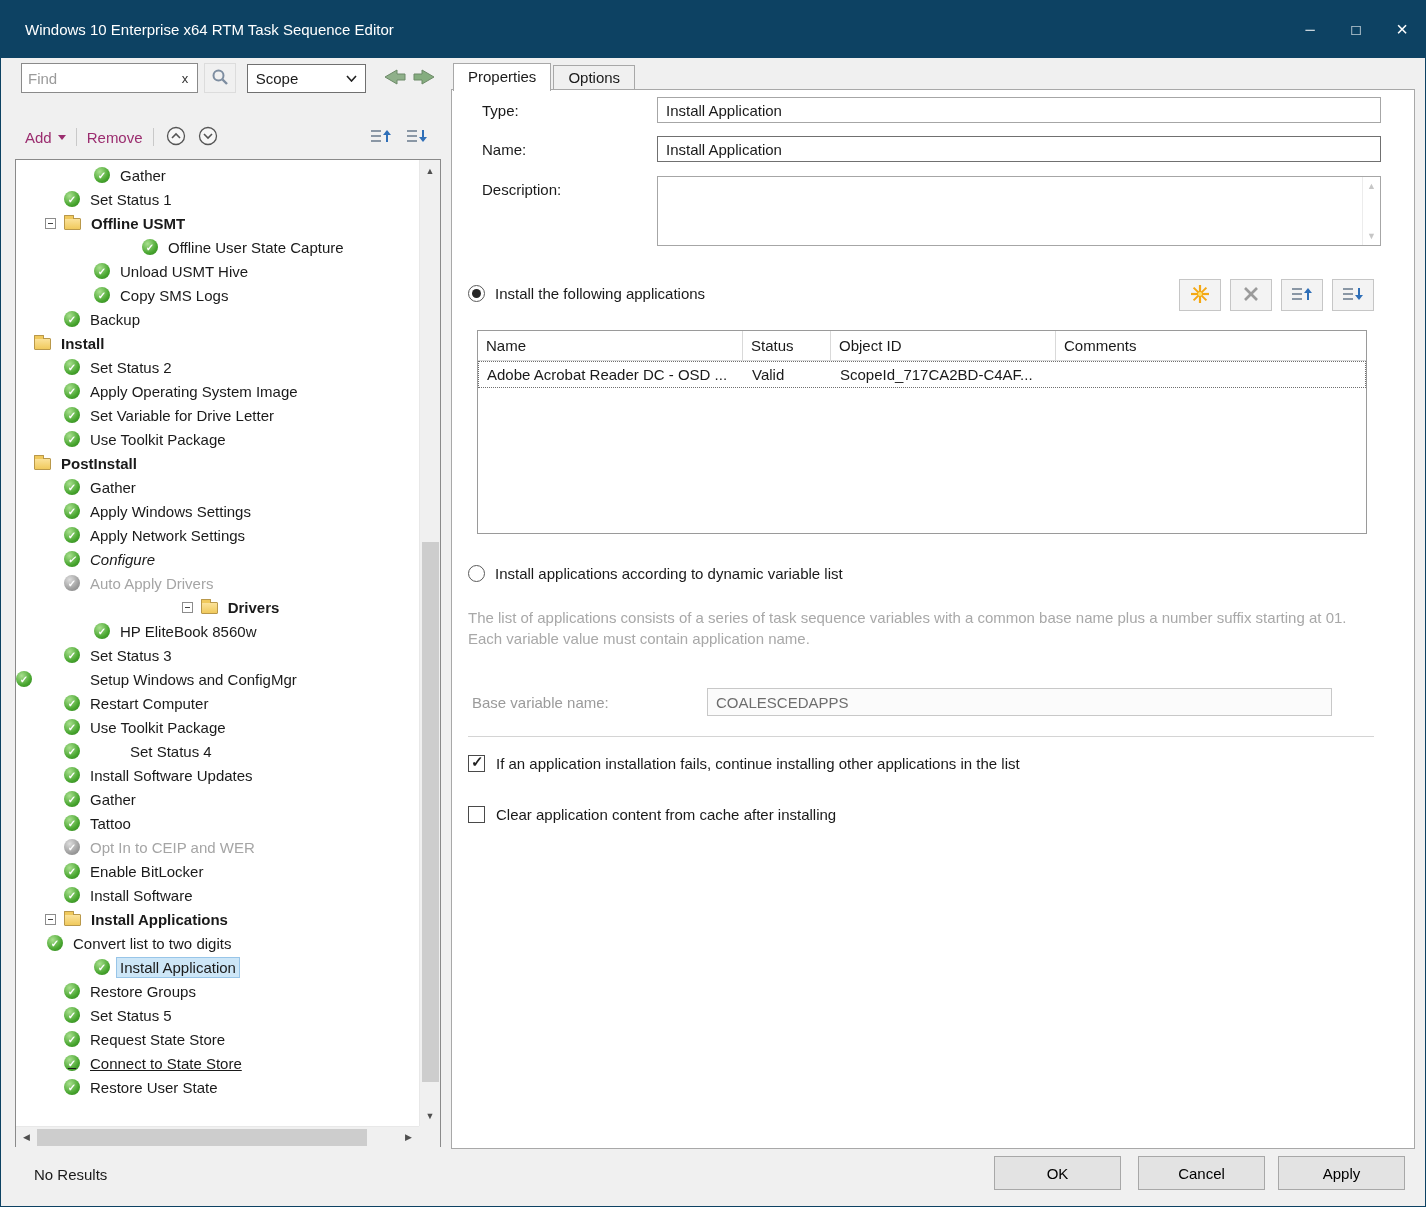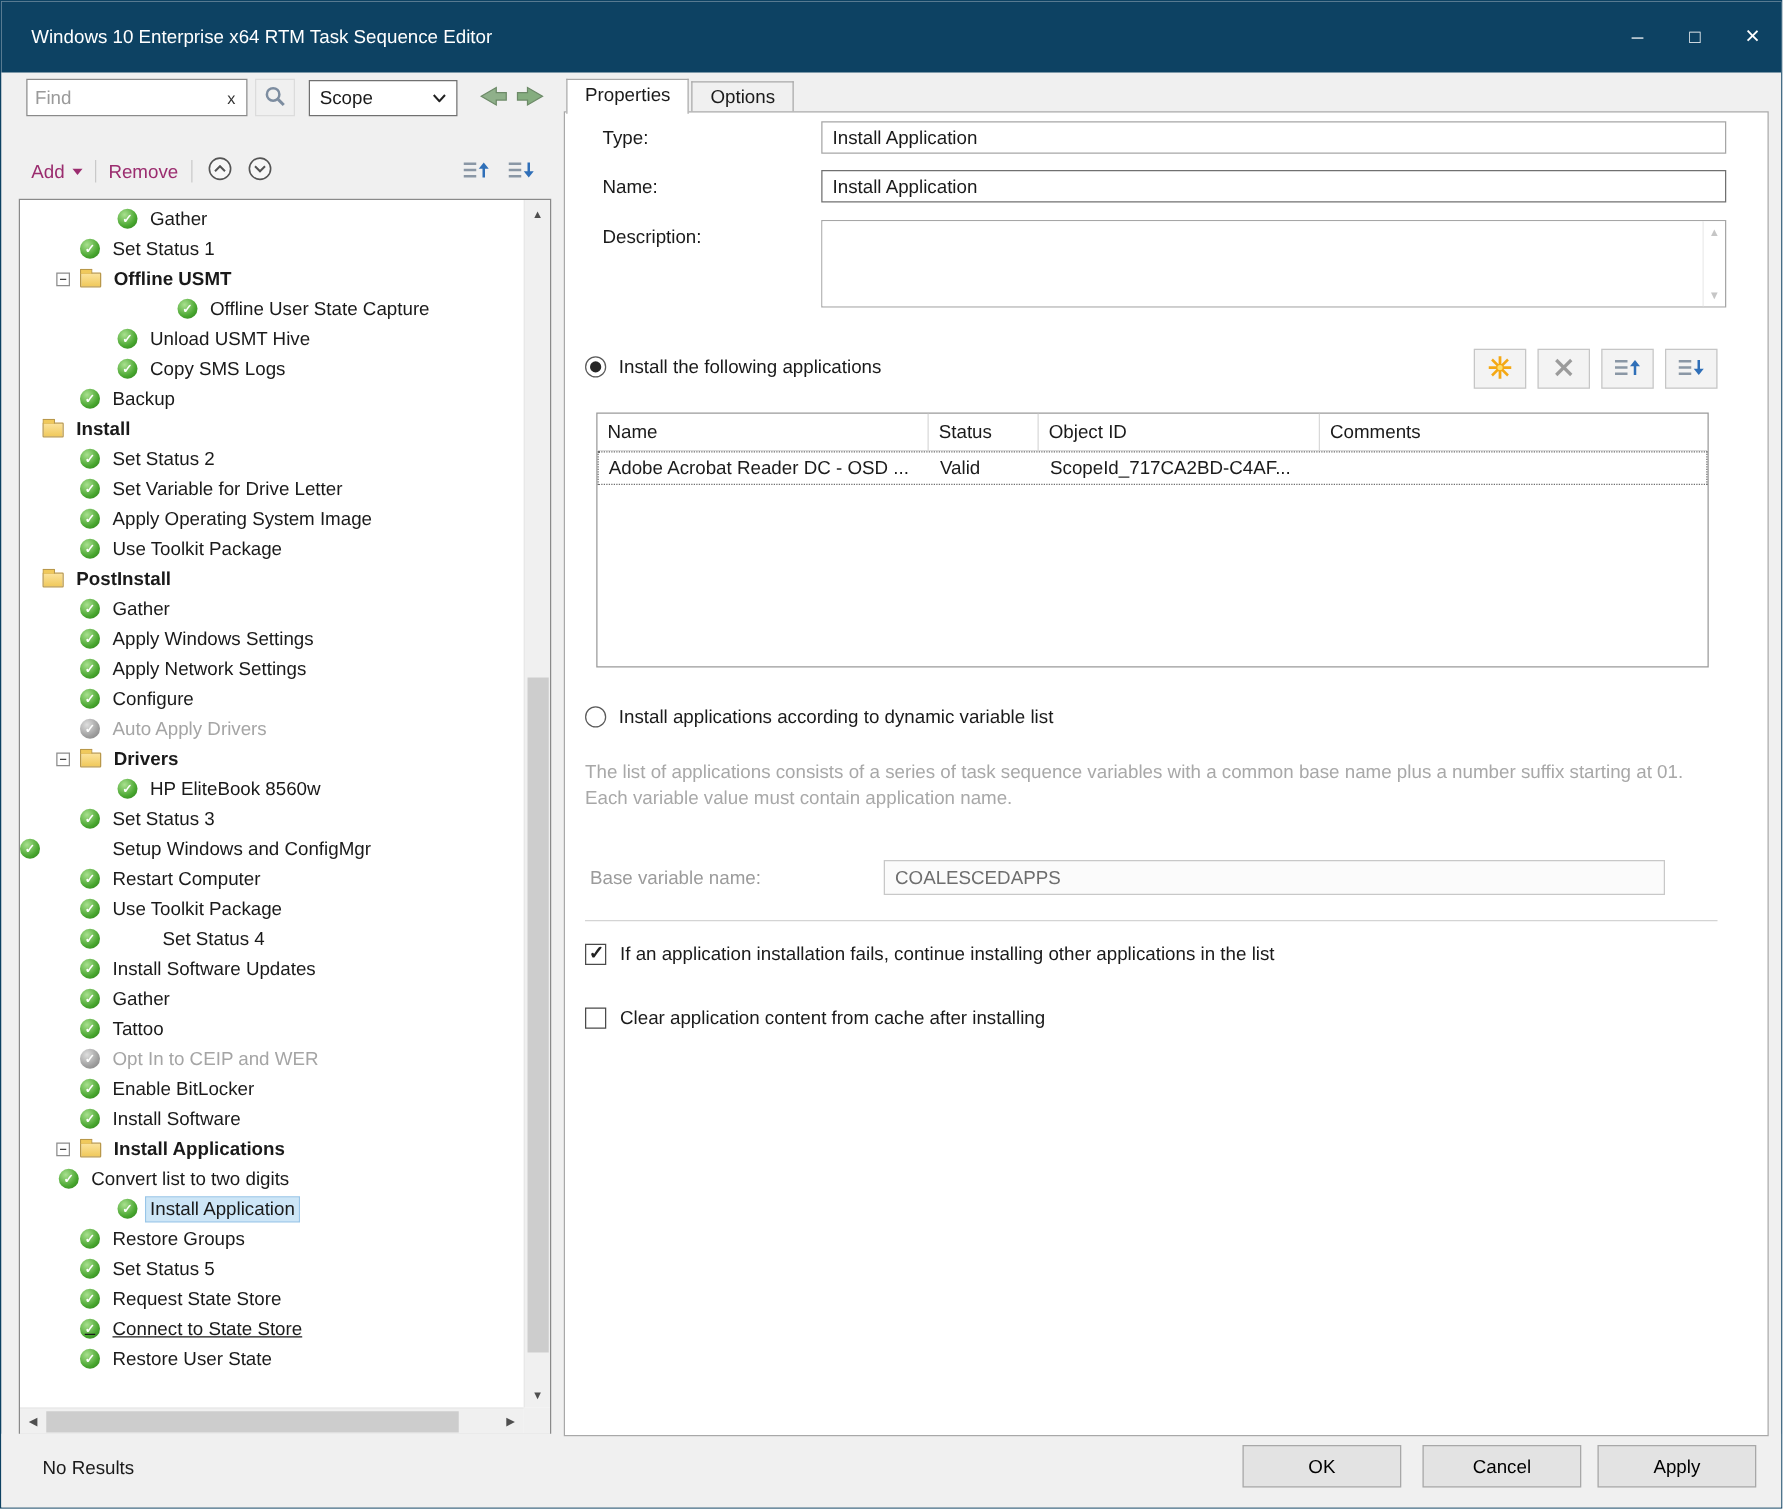--- a/index.html
+++ b/index.html
@@ -290,25 +290,25 @@
           <div class="tree-row bold" style="padding-left: 18px;">
             <span class="icon-folder"></span>
             <span class="tree-label">Install</span>
           </div>
           <div class="tree-row" style="padding-left: 48px;">
             <span class="icon-step"></span>
             <span class="tree-label">Set Status 2</span>
           </div>
           <div class="tree-row" style="padding-left: 48px;">
             <span class="icon-step"></span>
+            <span class="tree-label">Apply Operating System Image</span>
+          </div>
+          <div class="tree-row" style="padding-left: 48px;">
+            <span class="icon-step"></span>
             <span class="tree-label">Set Variable for Drive Letter</span>
-          </div>
-          <div class="tree-row" style="padding-left: 48px;">
-            <span class="icon-step"></span>
-            <span class="tree-label">Apply Operating System Image</span>
           </div>
           <div class="tree-row" style="padding-left: 48px;">
             <span class="icon-step"></span>
             <span class="tree-label">Use Toolkit Package</span>
           </div>
           <div class="tree-row bold" style="padding-left: 18px;">
             <span class="icon-folder"></span>
             <span class="tree-label">PostInstall</span>
           </div>
           <div class="tree-row" style="padding-left: 48px;">
@@ -316,29 +316,29 @@
             <span class="tree-label">Gather</span>
           </div>
           <div class="tree-row" style="padding-left: 48px;">
             <span class="icon-step"></span>
             <span class="tree-label">Apply Windows Settings</span>
           </div>
           <div class="tree-row" style="padding-left: 48px;">
             <span class="icon-step"></span>
             <span class="tree-label">Apply Network Settings</span>
           </div>
-          <div class="tree-row" style="padding-left: 48px;">
+          <div class="tree-row" style="padding-left: 48px; font-style: italic;">
             <span class="icon-step"></span>
             <span class="tree-label">Configure</span>
           </div>
           <div class="tree-row disabled" style="padding-left: 48px;">
             <span class="icon-step"></span>
             <span class="tree-label">Auto Apply Drivers</span>
           </div>
-          <div class="tree-row bold" style="padding-left: 29px;">
+          <div class="tree-row bold" style="padding-left: 29px; justify-content: center;">
             <span class="expander"></span>
             <span class="icon-folder"></span>
             <span class="tree-label">Drivers</span>
           </div>
           <div class="tree-row" style="padding-left: 78px;">
             <span class="icon-step"></span>
             <span class="tree-label">HP EliteBook 8560w</span>
           </div>
           <div class="tree-row" style="padding-left: 48px;">
             <span class="icon-step"></span>

